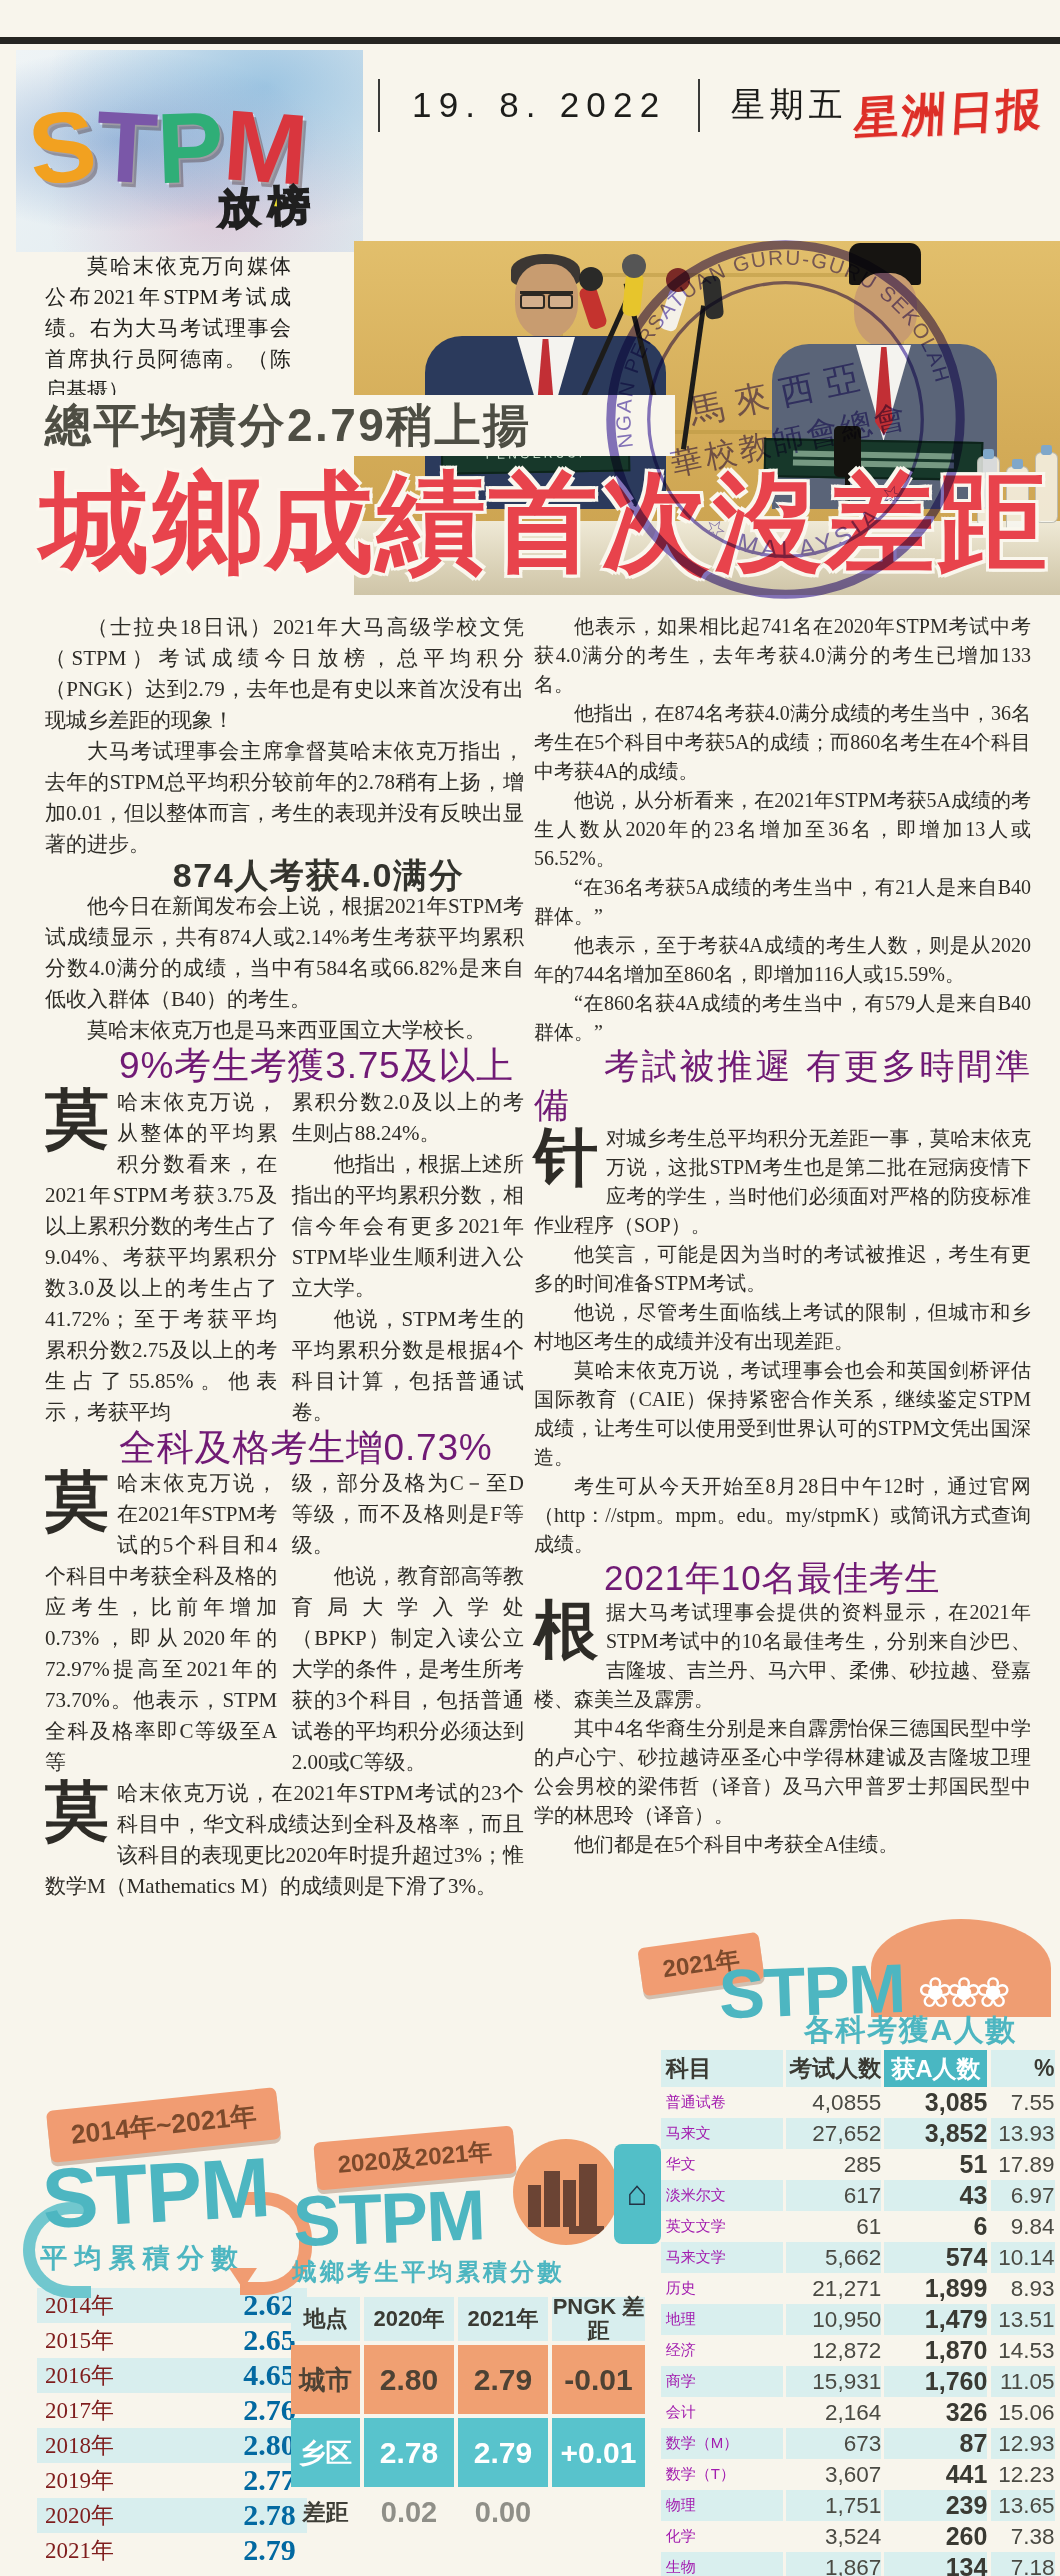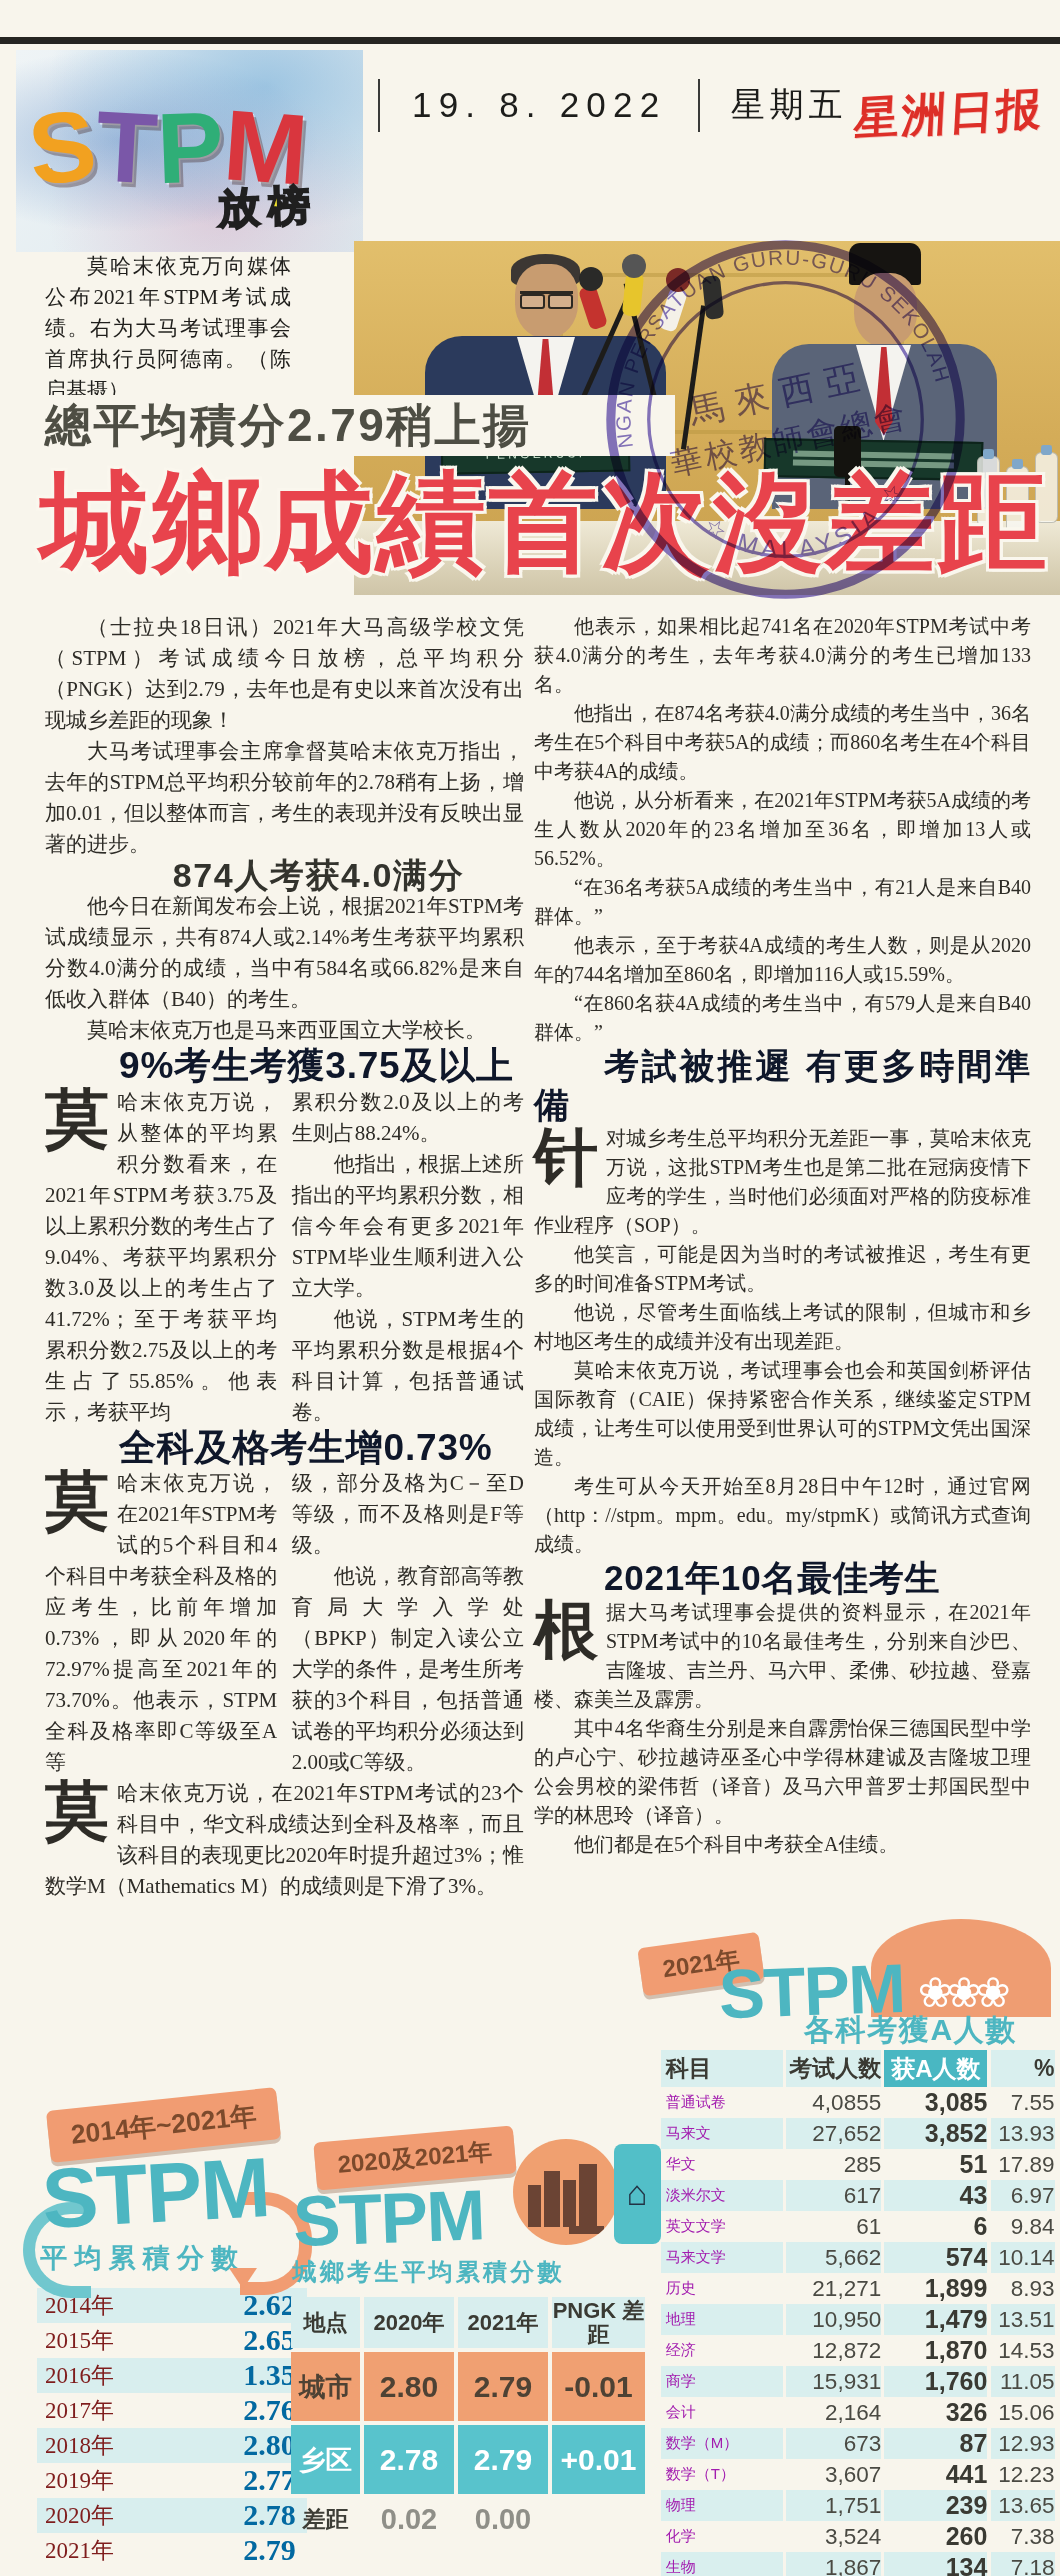--- a/index.html
+++ b/index.html
@@ -89,21 +89,21 @@
 
   
   .colL{position:absolute;left:45px;top:612px;width:479px;font-size:21px;line-height:31px;text-align:justify;}
   .colR{position:absolute;left:534px;top:612px;width:497px;font-size:20px;line-height:29px;text-align:justify;}
   .colL p,.colR p{margin:0;text-indent:2em;}
   p.cont{text-indent:0;}
   p.lead{text-indent:0;}
   .dropcap{float:left;font-size:64px;line-height:58px;font-weight:bold;margin:4.8px 8px 0 0;}
   .subhead{font-family:"Liberation Sans",sans-serif;font-weight:900;font-size:34px;color:#33332d;
            text-align:center;margin:13px 0 11.2px;text-indent:0;letter-spacing:1.6px;}
-  .sectitle{font-family:"Liberation Sans",sans-serif;font-weight:700;color:#0f172a;
+  .sectitle{font-family:"Liberation Sans",sans-serif;font-weight:400;color:#701a75;
             margin:24px 0 16px;text-indent:0;letter-spacing:0.8px;line-height:1.1;}
   .colL .sectitle{font-size:37px;}
   .colR .sectitle{font-size:35px;}
   .twocol{display:flex;gap:14.5px;}
   .subcol{flex:1;min-width:0;}
 
   
   .ribbon{display:inline-block;background:#f19c72;color:#7c4a2c;font-family:"Liberation Sans",sans-serif;
           font-weight:900;padding:8px 22.5px;border-radius:6.4px;box-shadow:0 4px 0 rgba(120,70,40,.3);
           white-space:nowrap;}
@@ -129,21 +129,21 @@
   .infoB{position:absolute;left:291px;top:2134px;width:347px;}
   .infoB .ribbon{font-size:24px;transform:rotate(-5deg);margin-left:24px;}
   .infoB .brand{font-size:71px;transform:rotate(-2deg);margin:0 0 0 1.6px;}
   .infoB .info-sub{font-size:24px;letter-spacing:3.2px;margin:6.4px 0 9.6px 1.6px;}
   .cityCircle{position:absolute;right:19px;top:4.8px;width:106px;height:106px;border-radius:50%;background:#f0a070;overflow:hidden;}
   .cityCircle i{position:absolute;bottom:17.7px;background:#6b4434;}
   .houseTile{position:absolute;right:-22.5px;top:9.6px;width:47px;height:100px;background:#52bfc8;border-radius:8px;
              display:flex;align-items:center;justify-content:center;font-size:35px;color:#234;}
   .bgrid{display:grid;grid-template-columns:69px 90px 90px 93px;gap:4px;font-family:"Liberation Sans",sans-serif;}
   .bgrid>div{display:flex;align-items:center;justify-content:center;text-align:center;}
-  .bh{background:#d8eeee;height:51px;font-size:22px;font-weight:bold;color:#3a3a33;line-height:1.1;}
+  .bh{background:#d8eeee;height:44px;font-size:22px;font-weight:bold;color:#3a3a33;line-height:1.1;}
   .br1{background:#f0a072;height:69px;font-weight:900;font-size:30px;color:#4e4234;}
   .br1.lbl{font-size:26.5px;}
   .br2{background:#58c3cc;height:69px;font-weight:900;font-size:30px;color:#fff;}
   .br2.lbl{font-size:26.5px;}
   .bf{height:43px;font-weight:900;font-size:29px;color:#8f8f88;}
   .bf.lbl{font-weight:bold;font-size:23px;color:#3e3e37;}
 
   
   .infoC{position:absolute;left:635px;top:1922px;width:424px;}
   .infoC .ribbon{position:absolute;left:4.8px;top:17.7px;font-size:24px;transform:rotate(-8deg);}
@@ -322,21 +322,21 @@
         <div class="yrow alt">
           <span class="yr">2014年</span>
           <span class="val">2.62</span>
         </div>
         <div class="yrow">
           <span class="yr">2015年</span>
           <span class="val">2.65</span>
         </div>
         <div class="yrow alt">
           <span class="yr">2016年</span>
-          <span class="val">1.35</span>
+          <span class="val">4.65</span>
         </div>
         <div class="yrow">
           <span class="yr">2017年</span>
           <span class="val">2.76</span>
         </div>
         <div class="yrow alt">
           <span class="yr">2018年</span>
           <span class="val">2.80</span>
         </div>
         <div class="yrow">

